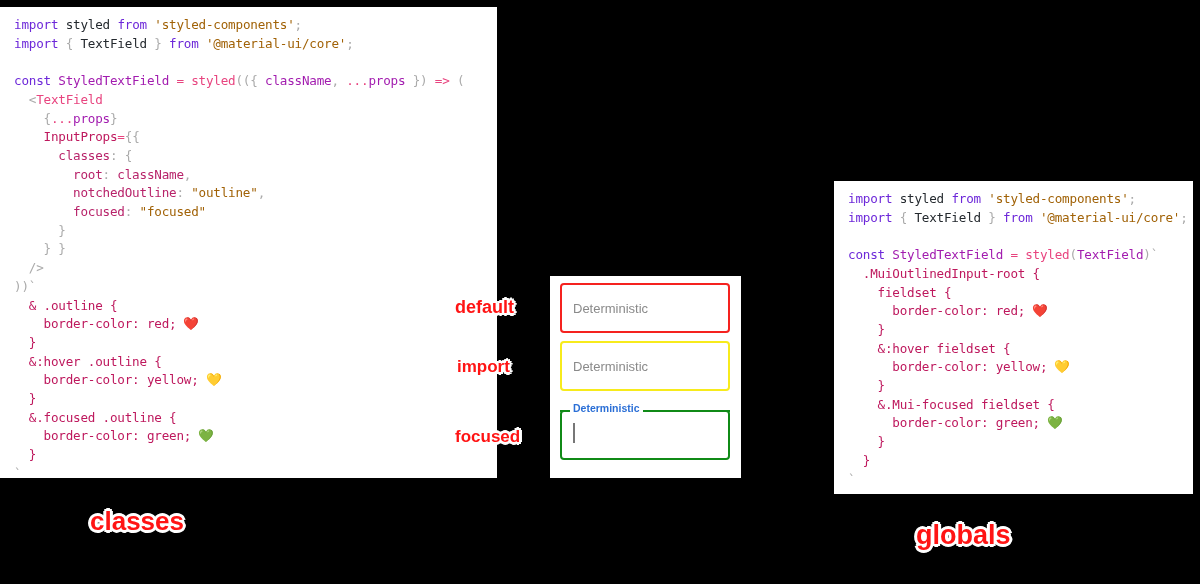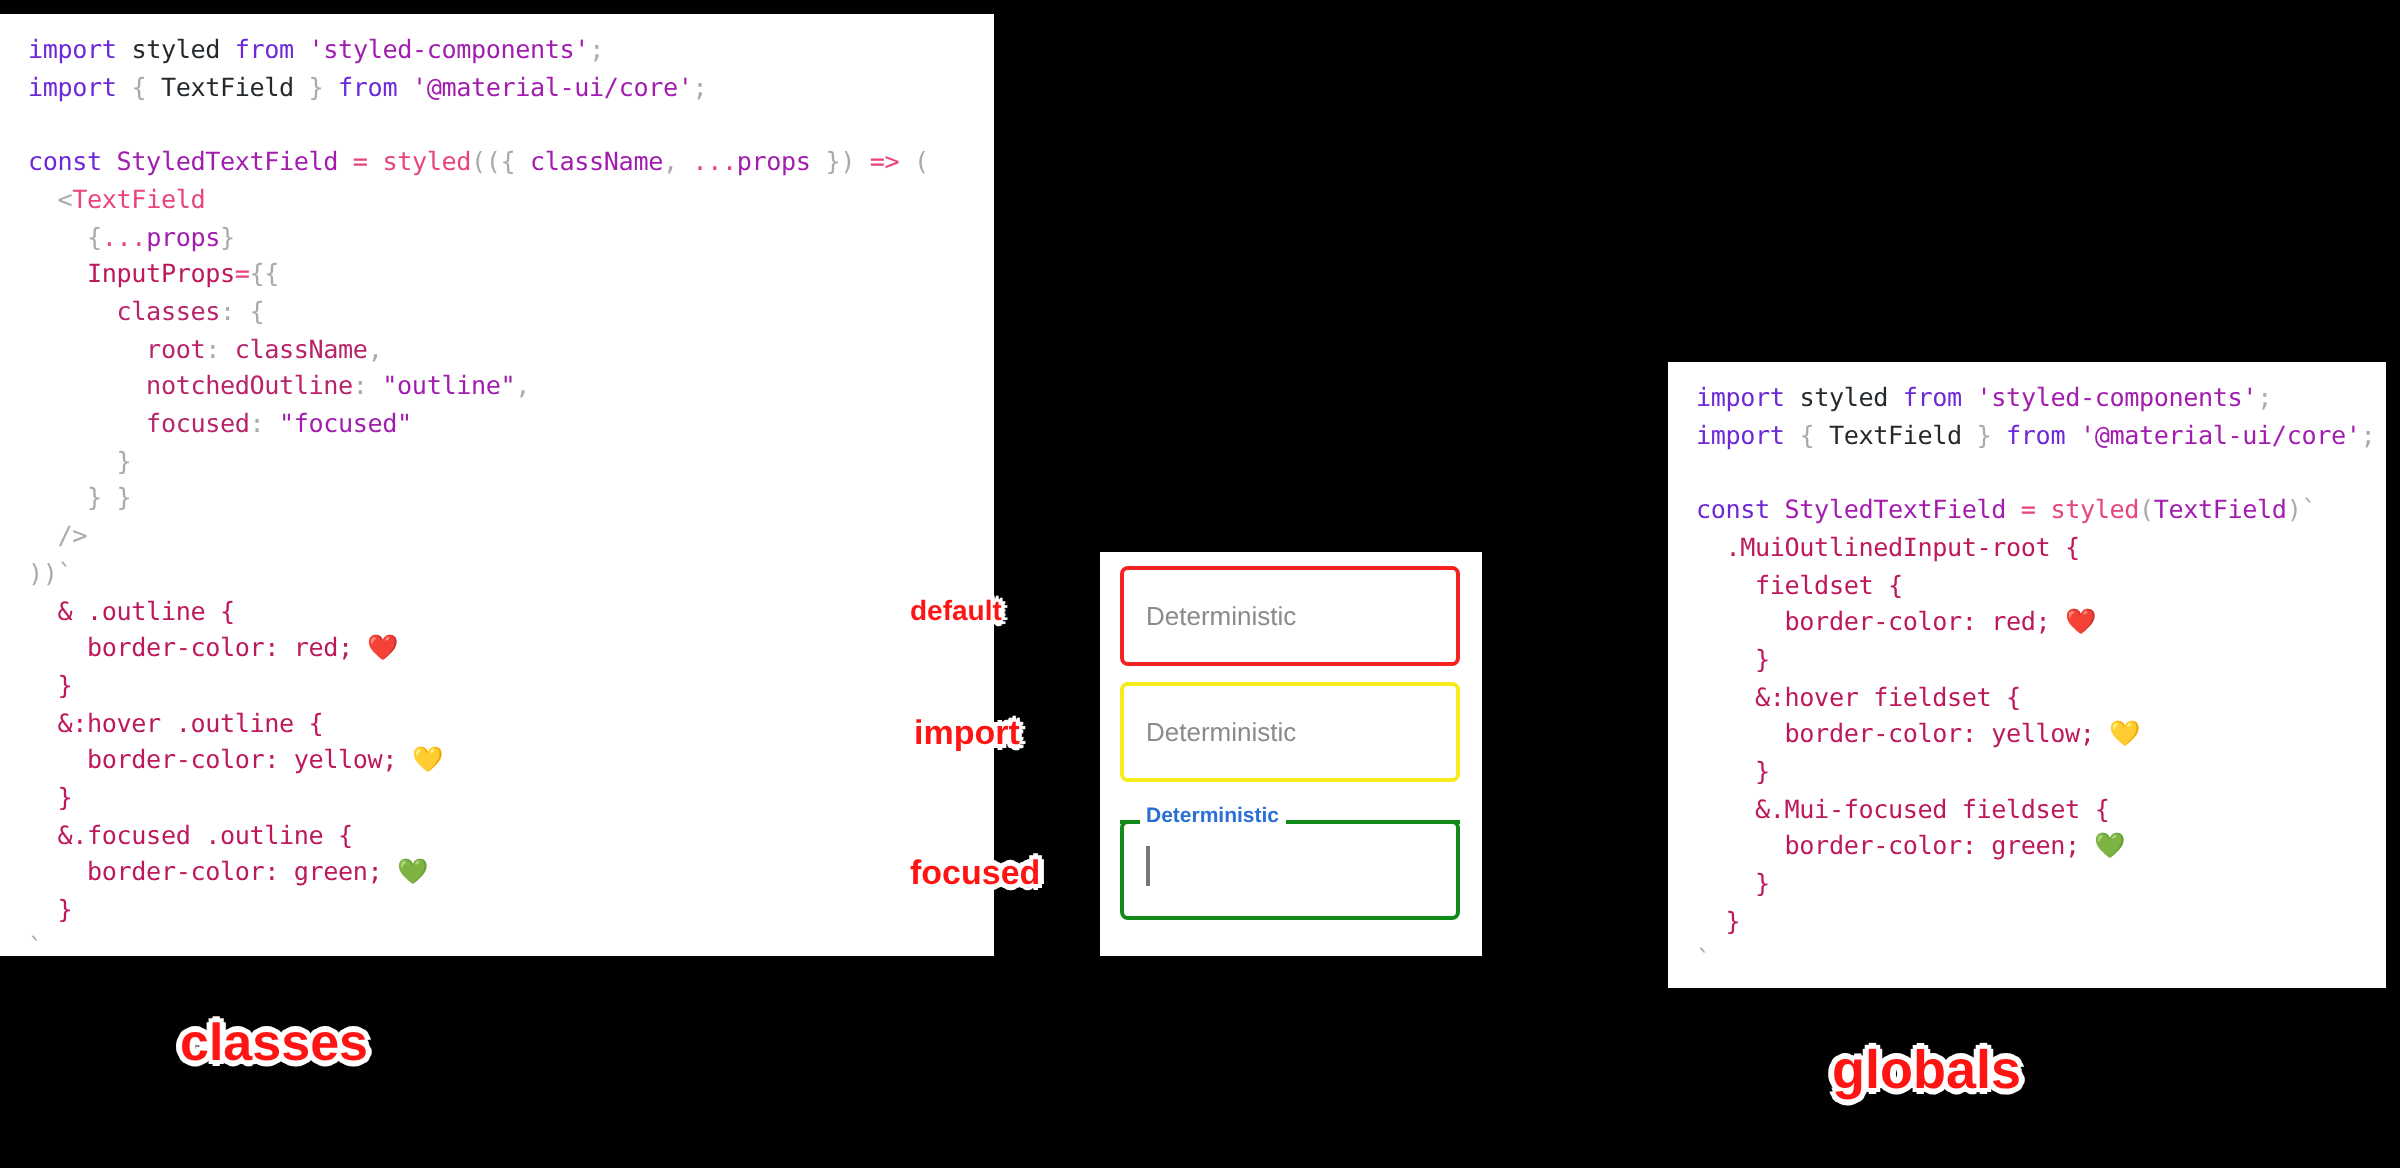--- a/index.html
+++ b/index.html
@@ -26,21 +26,21 @@
     font-family: "DejaVu Sans Mono", "Liberation Mono", monospace;
     white-space: pre;
     line-height: 18.7px;
     letter-spacing: -0.2px;
   }
   .code-line { display: block; min-height: 18.7px; }
 
   
   .t-kw   { color: #6d28d9; }
   .t-id   { color: #24292e; }
-  .t-str  { color: #a21caf; }
+  .t-str  { color: #a16207; }
   .t-punc { color: #aaaaaa; }
   .t-fn   { color: #e8447f; }
   .t-op   { color: #e8447f; }
   .t-tag  { color: #e8447f; }
   .t-prop { color: #b8236a; }
   .t-css  { color: #be185d; }
   .t-dark { color: #a21caf; }
   .emoji  { font-family: "DejaVu Sans", sans-serif; }
 
   
@@ -142,21 +142,21 @@
     color: #ff1414;
     white-space: nowrap;
     text-shadow:
       -2px -2px 0 #ffffff,  2px -2px 0 #ffffff,
       -2px  2px 0 #ffffff,  2px  2px 0 #ffffff,
       -2px  0   0 #ffffff,  2px  0   0 #ffffff,
        0   -2px 0 #ffffff,  0    2px 0 #ffffff,
       -3px  0   0 #ffffff,  3px  0   0 #ffffff,
        0   -3px 0 #ffffff,  0    3px 0 #ffffff;
   }
-  #annot-default { left: 455px; top: 297px; font-size: 14px; }
+  #annot-default { left: 455px; top: 297px; font-size: 18px; }
   #annot-hover   { left: 457px; top: 357px; font-size: 17px; }
   #annot-focused { left: 455px; top: 427px; font-size: 17px; }
   #annot-classes { left: 90px;  top: 506px; font-size: 26px; }
   #annot-globals { left: 916px; top: 520px; font-size: 27px; }
 </style>
 </head>
 <body>
 
 <div class="code-panel" id="panel-classes">
   <div class="code-block" id="classes-code"><span class="code-line"><span class="t-kw">import </span><span class="t-id">styled </span><span class="t-kw">from </span><span class="t-str">'styled-components'</span><span class="t-punc">;</span></span><span class="code-line"><span class="t-kw">import </span><span class="t-punc">{ </span><span class="t-id">TextField </span><span class="t-punc">} </span><span class="t-kw">from </span><span class="t-str">'@material-ui/core'</span><span class="t-punc">;</span></span><span class="code-line">&nbsp;</span><span class="code-line"><span class="t-kw">const </span><span class="t-dark">StyledTextField </span><span class="t-op">= </span><span class="t-fn">styled</span><span class="t-punc">(({ </span><span class="t-dark">className</span><span class="t-punc">, </span><span class="t-op">...</span><span class="t-dark">props </span><span class="t-punc">}) </span><span class="t-op">=&gt; </span><span class="t-punc">(</span></span><span class="code-line"><span class="t-punc">  &lt;</span><span class="t-tag">TextField</span></span><span class="code-line"><span class="t-punc">    {</span><span class="t-op">...</span><span class="t-dark">props</span><span class="t-punc">}</span></span><span class="code-line"><span class="t-css">    InputProps</span><span class="t-op">=</span><span class="t-punc">{{</span></span><span class="code-line"><span class="t-prop">      classes</span><span class="t-punc">: {</span></span><span class="code-line"><span class="t-prop">        root</span><span class="t-punc">: </span><span class="t-prop">className</span><span class="t-punc">,</span></span><span class="code-line"><span class="t-prop">        notchedOutline</span><span class="t-punc">: </span><span class="t-str">"outline"</span><span class="t-punc">,</span></span><span class="code-line"><span class="t-prop">        focused</span><span class="t-punc">: </span><span class="t-str">"focused"</span></span><span class="code-line"><span class="t-punc">      }</span></span><span class="code-line"><span class="t-punc">    } }</span></span><span class="code-line"><span class="t-punc">  /&gt;</span></span><span class="code-line"><span class="t-punc">))`</span></span><span class="code-line"><span class="t-css">  &amp; .outline {</span></span><span class="code-line"><span class="t-css">    border-color: red; </span><span class="emoji">❤️</span></span><span class="code-line"><span class="t-css">  }</span></span><span class="code-line"><span class="t-css">  &amp;:hover .outline {</span></span><span class="code-line"><span class="t-css">    border-color: yellow; </span><span class="emoji">💛</span></span><span class="code-line"><span class="t-css">  }</span></span><span class="code-line"><span class="t-css">  &amp;.focused .outline {</span></span><span class="code-line"><span class="t-css">    border-color: green; </span><span class="emoji">💚</span></span><span class="code-line"><span class="t-css">  }</span></span><span class="code-line"><span class="t-punc">`</span></span></div>

